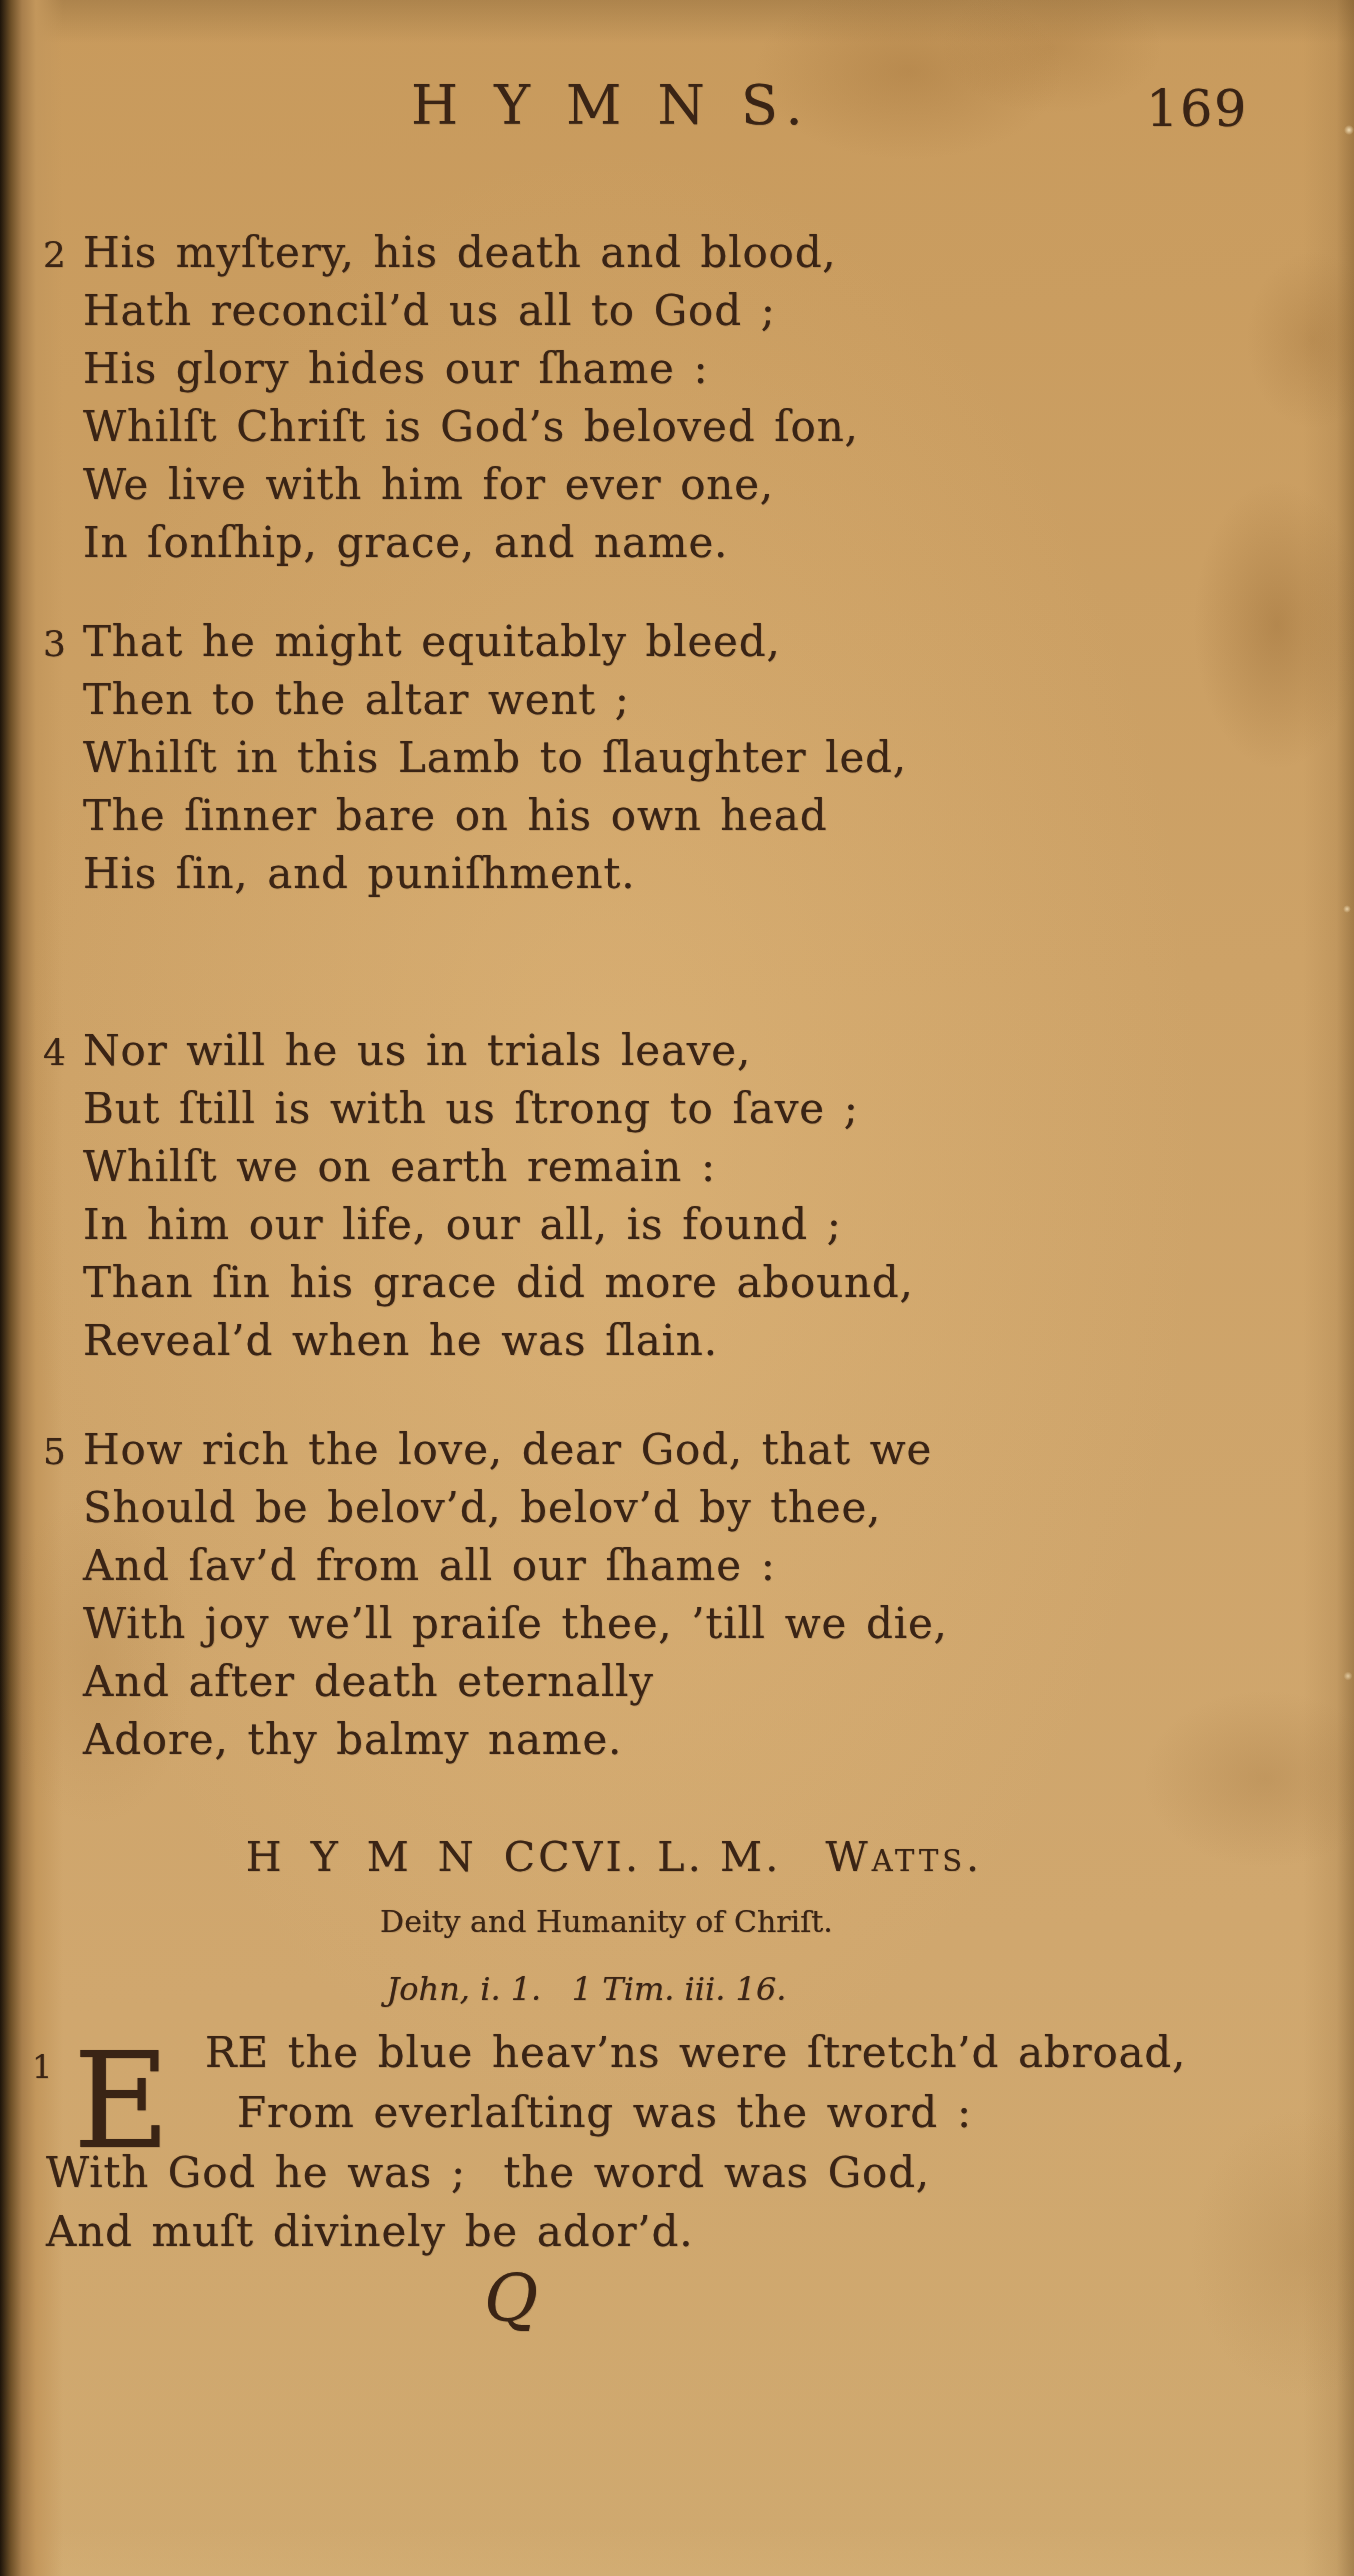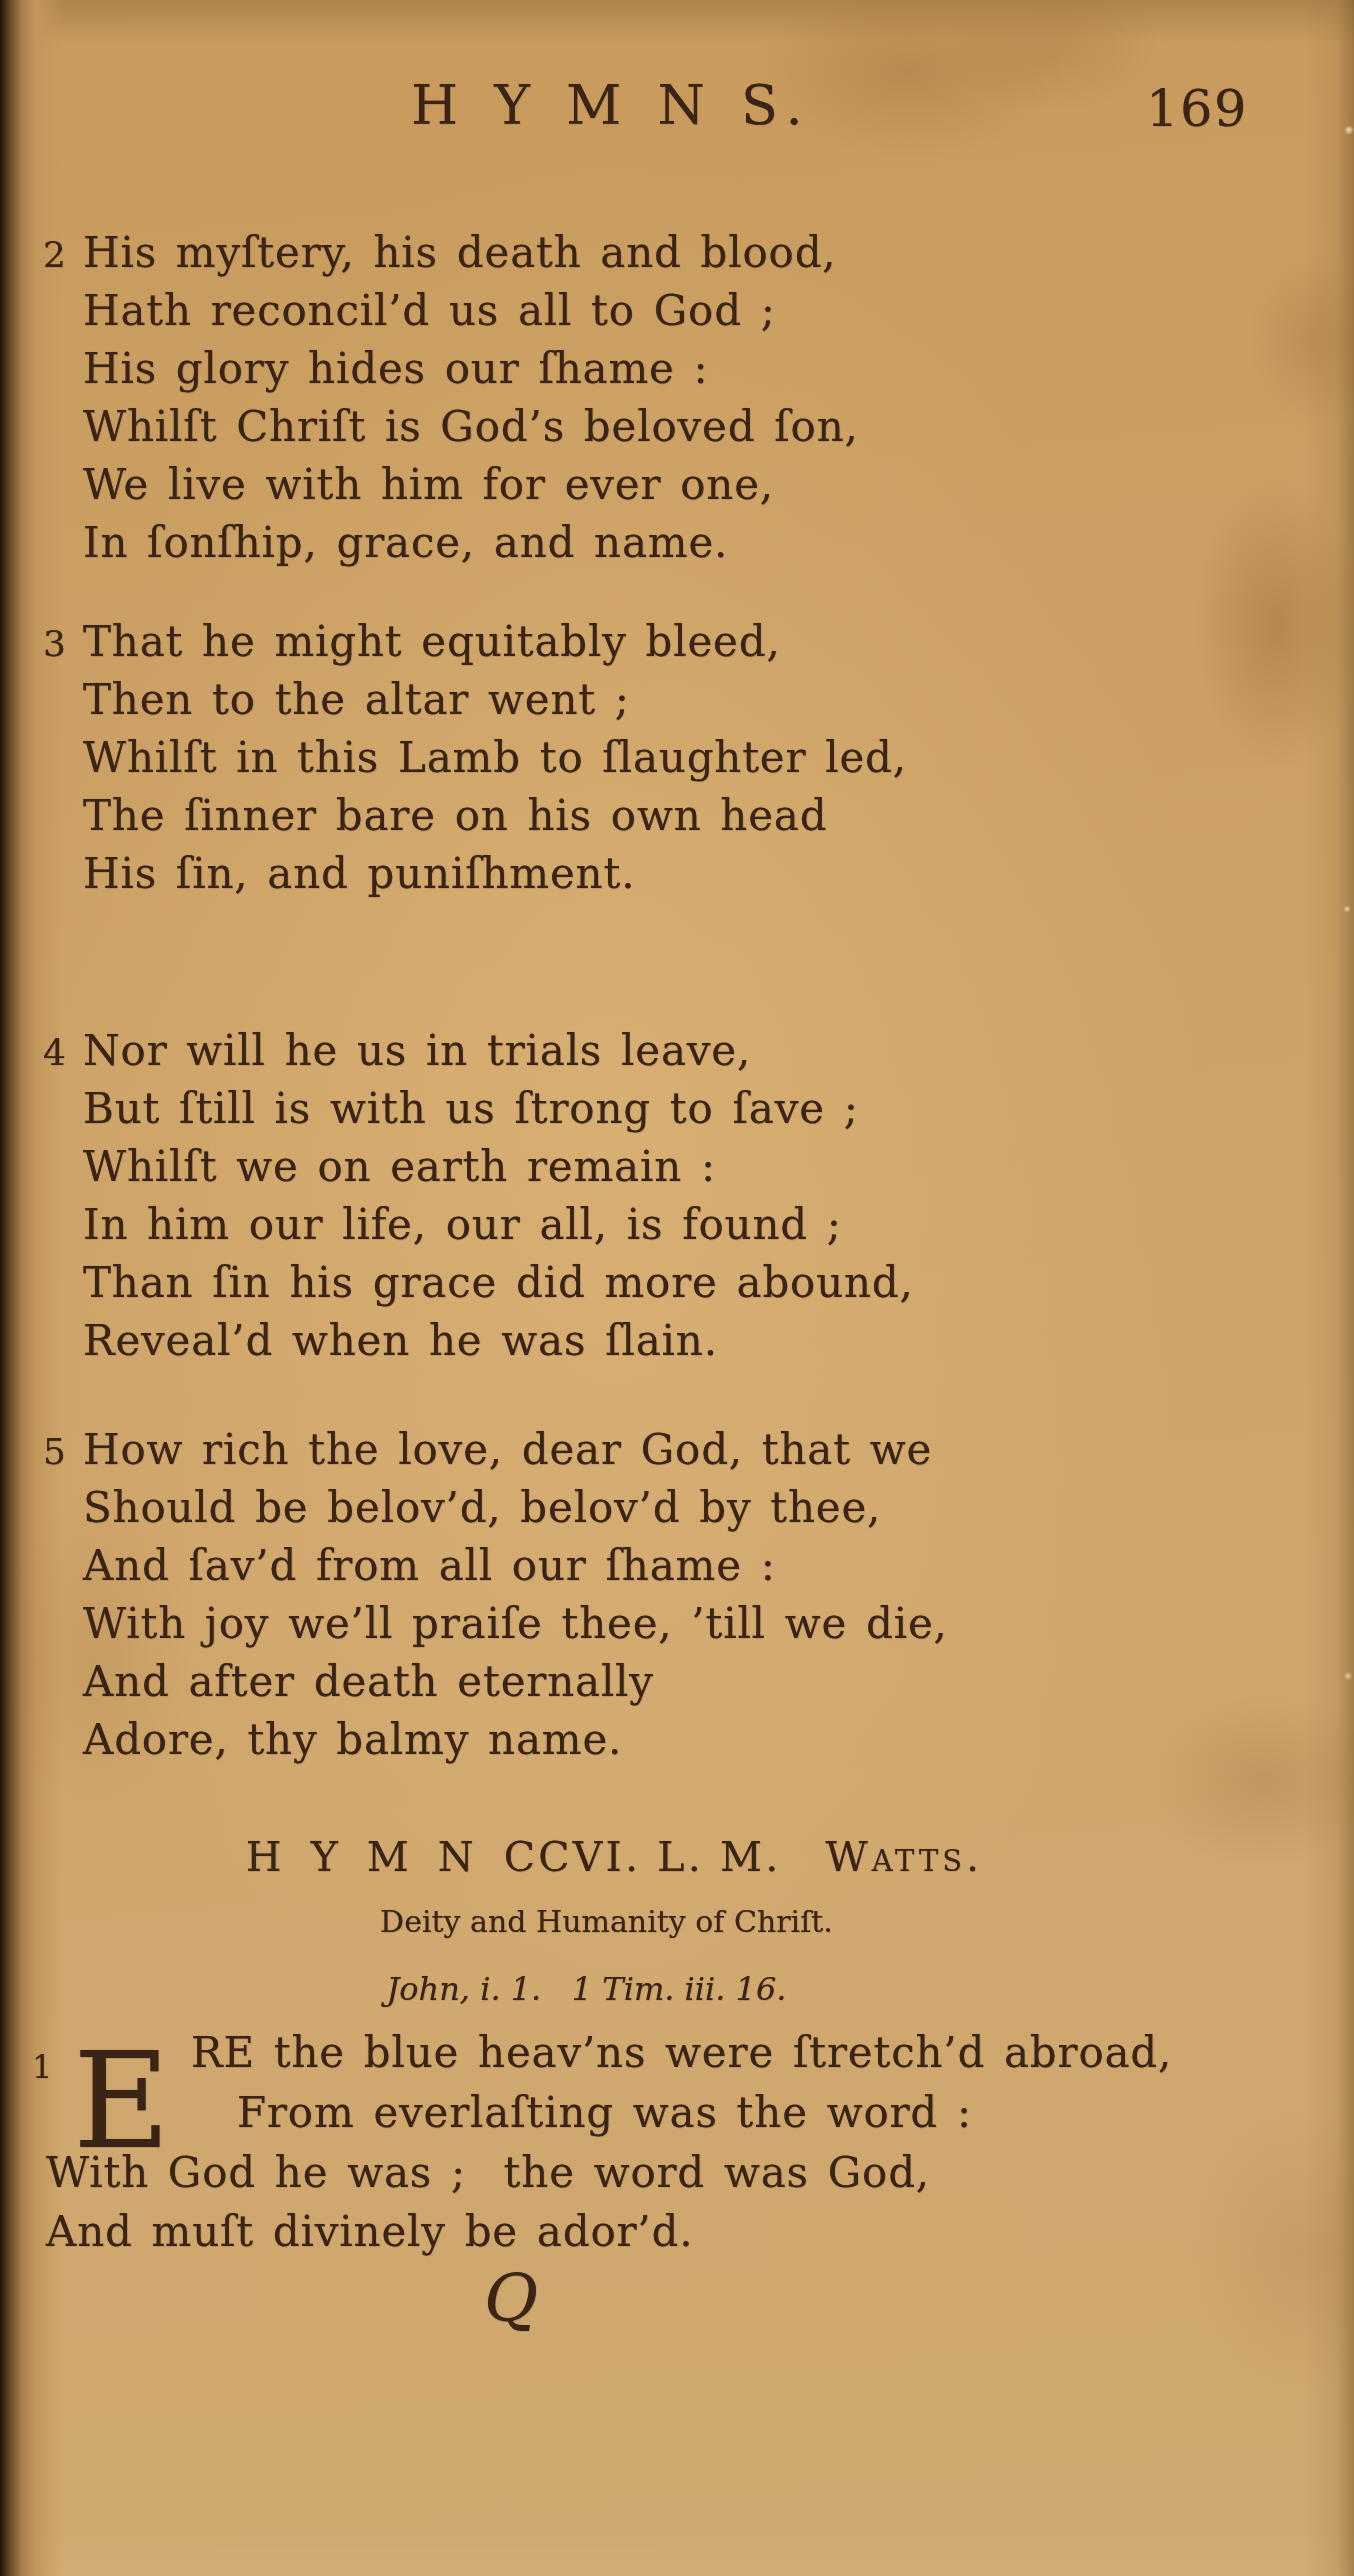--- a/index.html
+++ b/index.html
@@ -73,21 +73,21 @@
   .scripture{
     position:absolute; left:55px; top:1970px; width:1063px;
     text-align:center; font-size:32px; font-style:italic; white-space:pre;
   }
 
   .first-num{ position:absolute; left:32px; top:2048px; font-size:32px; }
   .dropcap{
     position:absolute; left:73px; top:2035px;
     font-size:133px; line-height:1;
   }
-  .f-l1{ position:absolute; left:191px; top:2024px; }
+  .f-l1{ position:absolute; left:205px; top:2024px; }
   .f-l2{ position:absolute; left:237px; top:2084px; }
   .f-l3{ position:absolute; left:46px;  top:2144px; }
   .f-l4{ position:absolute; left:46px;  top:2203px; }
 
   .signature{
     position:absolute; left:484px; top:2260px;
     font-size:66px; font-style:italic;
   }
 </style>
 </head>

